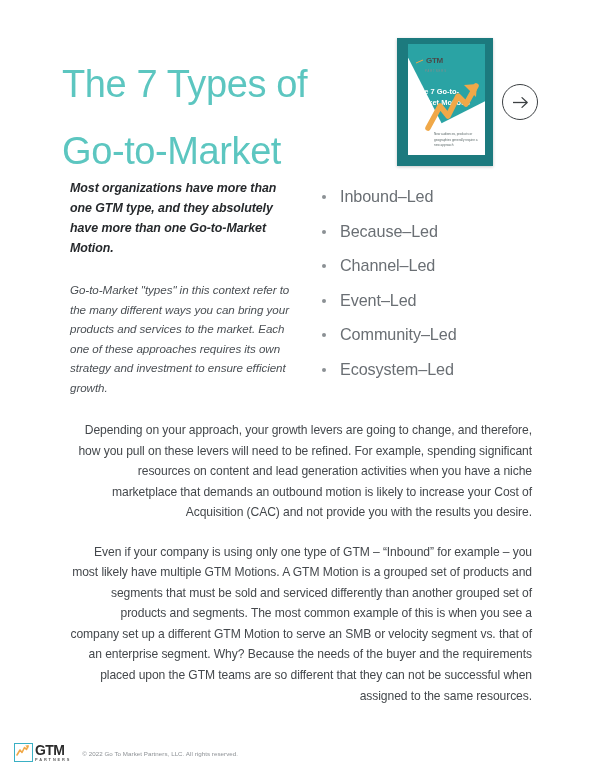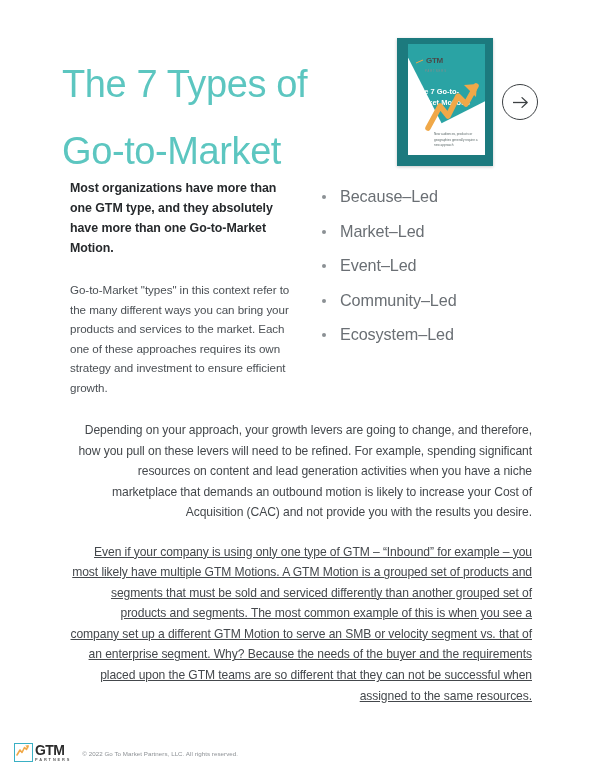--- a/index.html
+++ b/index.html
@@ -182,20 +182,21 @@
     position: absolute;
     left: 0;
     top: 178px;
     width: 600px;
   }
   .col-left {
     position: absolute;
     left: 70px;
     top: 0;
     width: 226px;
+    font-style: italic;
   }
   .col-right {
     position: absolute;
     left: 318px;
     top: 10px;
     width: 230px;
   }
 
   .lead {
     margin: 0;
@@ -247,21 +248,21 @@
     width: 462px;
     text-align: right;
   }
   .flow p {
     margin: 0 0 19px 0;
     font-size: 12.1px;
     line-height: 1.70;
     color: #44484c;
     letter-spacing: -0.08px;
   }
-  .flow p:last-child { margin-bottom: 0; text-decoration: underline; }
+  .flow p:last-child { margin-bottom: 0; }
 
   
   .footer {
     position: absolute;
     left: 0;
     bottom: 0;
     width: 600px;
     height: 58px;
   }
   .footer-inner {
@@ -360,22 +361,23 @@
 
   <div class="two-col">
 
     <div class="col-left">
       <p class="lead">Most organizations have more than one GTM type, and they absolutely have more than one Go-to-Market Motion.</p>
       <p class="body-sm">Go-to-Market "types" in this context refer to the many different ways you can bring your products and services to the market.  Each one of these approaches requires its own strategy and investment to ensure efficient growth.</p>
     </div>
 
     <div class="col-right">
       <ul class="gtm-list">
+        <li>Inbound–Led</li>
         <li>Because–Led</li>
-        <li>Market–Led</li>
+        <li>Channel–Led</li>
         <li>Event–Led</li>
         <li>Community–Led</li>
         <li>Ecosystem–Led</li>
       </ul>
     </div>
   </div>
 
   <div class="flow">
     <p>Depending on your approach, your growth levers are going to change, and therefore, how you pull on these levers will need to be refined. For example, spending significant resources on content and lead generation activities when you have a niche marketplace that demands an outbound motion is likely to increase your Cost of Acquisition (CAC) and not provide you with the results you desire.</p>
     <p>Even if your company is using only one type of GTM – “Inbound” for example – you most likely have multiple GTM Motions. A GTM Motion is a grouped set of products and segments that must be sold and serviced differently than another grouped set of products and segments. The most common example of this is when you see a company set up a different GTM Motion to serve an SMB or velocity segment vs. that of an enterprise segment. Why? Because the needs of the buyer and the requirements placed upon the GTM teams are so different that they can not be successful when assigned to the same resources.</p>

